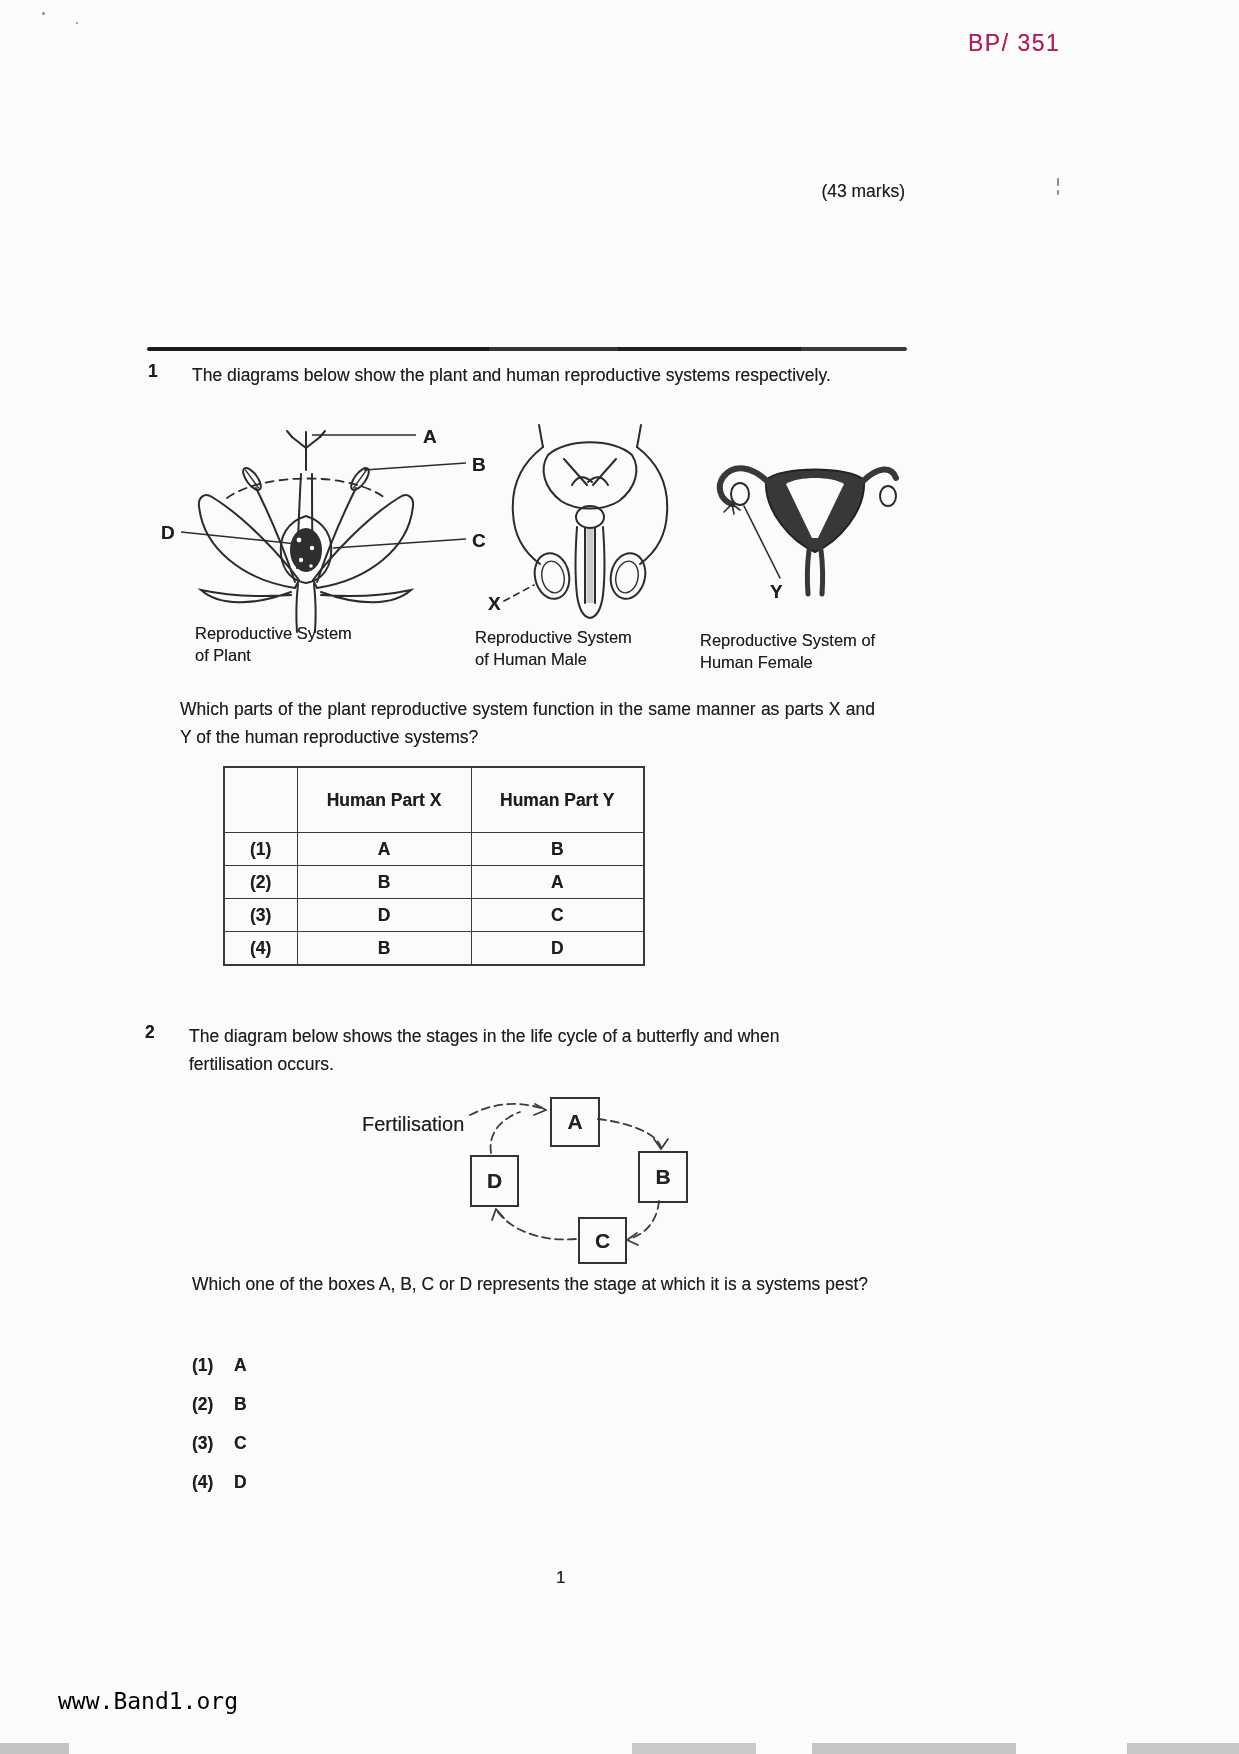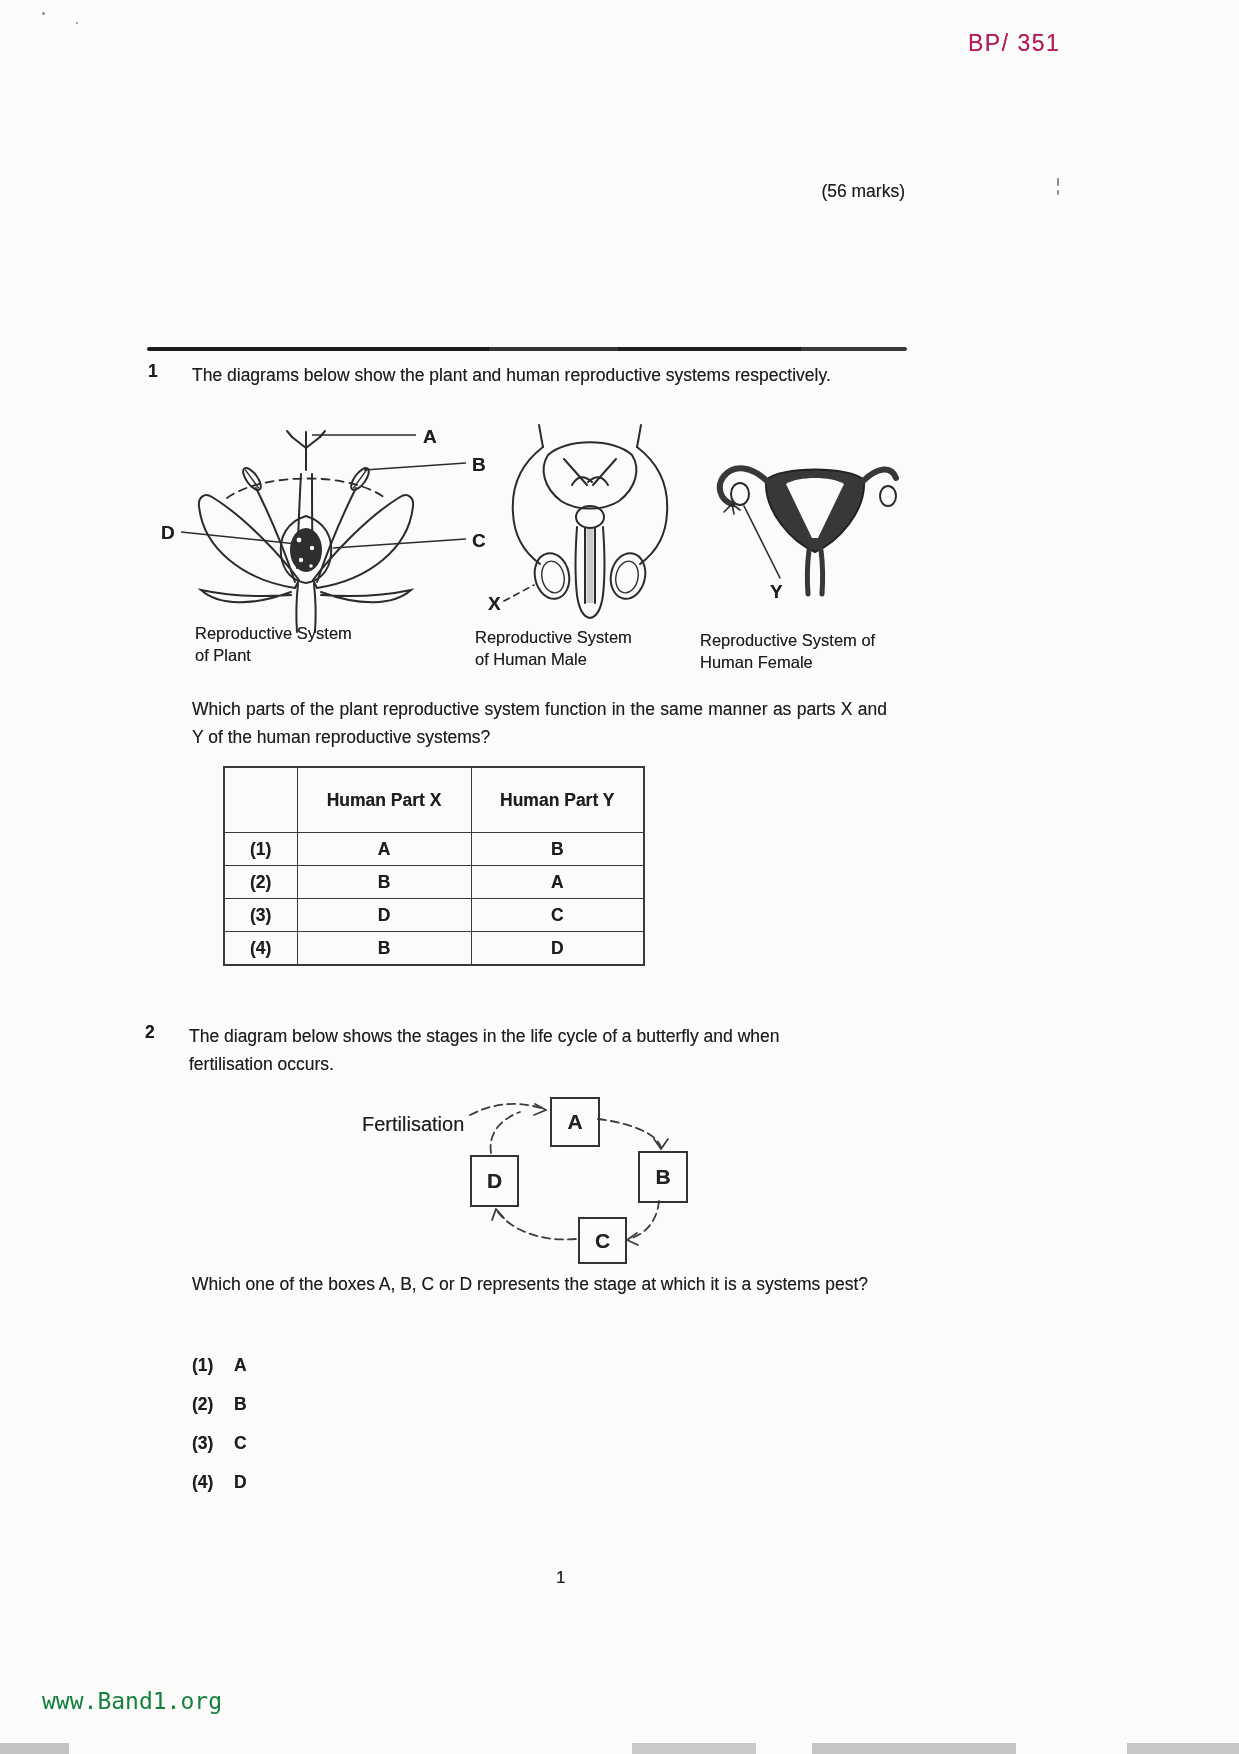--- a/index.html
+++ b/index.html
@@ -25,21 +25,21 @@
   .q2 .qstem{width:690px;}
   .diagram-zone{left:145px;top:420px;width:790px;height:262px;}
   .diagram-zone svg{position:absolute;overflow:visible;}
   .svg-flower{left:0;top:0;}
   .svg-male{left:335px;top:5px;}
   .svg-female{left:555px;top:18px;}
   .cap{position:absolute;font-size:16.5px;line-height:1.32;text-align:left;}
   .cap-plant{left:50px;top:203px;width:180px;}
   .cap-male{left:330px;top:207px;width:170px;}
   .cap-female{left:555px;top:210px;width:200px;}
-  .prompt{left:148px;top:695px;display:flex;justify-content:center;}
+  .prompt{left:136px;top:695px;display:flex;justify-content:center;}
   .prompt .body, .prompt2 .body{font-size:17.5px;line-height:1.6;text-align:justify;}
   .prompt .body{width:695px;}
   .answer-table{left:190px;top:766px;}
   table{border-collapse:collapse;border:2.6px solid #3a3a3a;table-layout:fixed;background:transparent;margin-left:33px;}
   th,td{border:1.7px solid #3a3a3a;text-align:center;vertical-align:middle;font-size:17.5px;}
   th{height:62px;font-weight:700;}
   td{height:30px;font-weight:600;}
   .cycle{left:360px;top:1093px;width:340px;height:190px;}
   .cycle svg{position:absolute;left:0;top:0;overflow:visible;}
   .fert-label{position:absolute;left:2px;top:20px;font-size:20px;}
@@ -47,40 +47,40 @@
     font-size:21px;font-weight:700;color:#222;}
   .box-a{left:190px;top:4px;width:46px;height:46px;}
   .box-b{left:278px;top:58px;width:46px;height:48px;}
   .box-c{left:218px;top:124px;width:45px;height:43px;}
   .box-d{left:110px;top:62px;width:45px;height:48px;}
   .prompt2{left:192px;top:1270px;width:700px;}
   .options{left:192px;top:1355px;}
   .opt-row{display:flex;height:23px;margin-bottom:16px;font-size:17.5px;font-weight:600;}
   .opt-num{width:42px;}
   .page-num{left:556px;top:1568px;font-size:17px;}
-  .footer-url{left:42px;top:1688px;font-size:23px;font-family:"DejaVu Sans Mono", monospace;
-    text-shadow:none;color:#15803d;}
+  .footer-url{left:58px;top:1688px;font-size:23px;font-family:"DejaVu Sans Mono", monospace;
+    text-shadow:none;color:#000000;}
   .bottom-strip{left:0;top:1743px;width:1239px;height:11px;
     background:linear-gradient(90deg,#c3c3c3 0 5.6%,transparent 5.6% 51%,#c9c9c9 51% 61%,
       transparent 61% 65.5%,#c5c5c5 65.5% 82%,transparent 82% 91%,#c7c7c7 91% 100%);}
   .speck{position:absolute;background:#8b8b8b;border-radius:50%;}
   svg text{font-family:"Liberation Sans",sans-serif;font-size:19px;font-weight:700;fill:#1e1e1e;}
 </style>
 </head>
 <body>
 
 <div class="speck abs" style="left:42px;top:12px;width:3px;height:3px;"></div>
 <div class="speck abs" style="left:76px;top:22px;width:2px;height:2px;"></div>
 <div class="speck abs" style="left:1057px;top:178px;width:2px;height:8px;border-radius:1px;"></div>
 <div class="speck abs" style="left:1057px;top:190px;width:2px;height:5px;border-radius:1px;"></div>
 
 <div class="abs doc-ref">BP/ 351</div>
 
 <div class="abs instructions">
-  <span class="marks">(56 marks)</span>
+  <span class="marks">(43 marks)</span>
 </div>
 
 <div class="abs divider"></div>
 
 <div class="abs qblock q1">
   <div class="qnum">1</div>
   <div class="qstem">The diagrams below show the plant and human reproductive systems respectively.</div>
 </div>
 
 <div class="abs diagram-zone">

